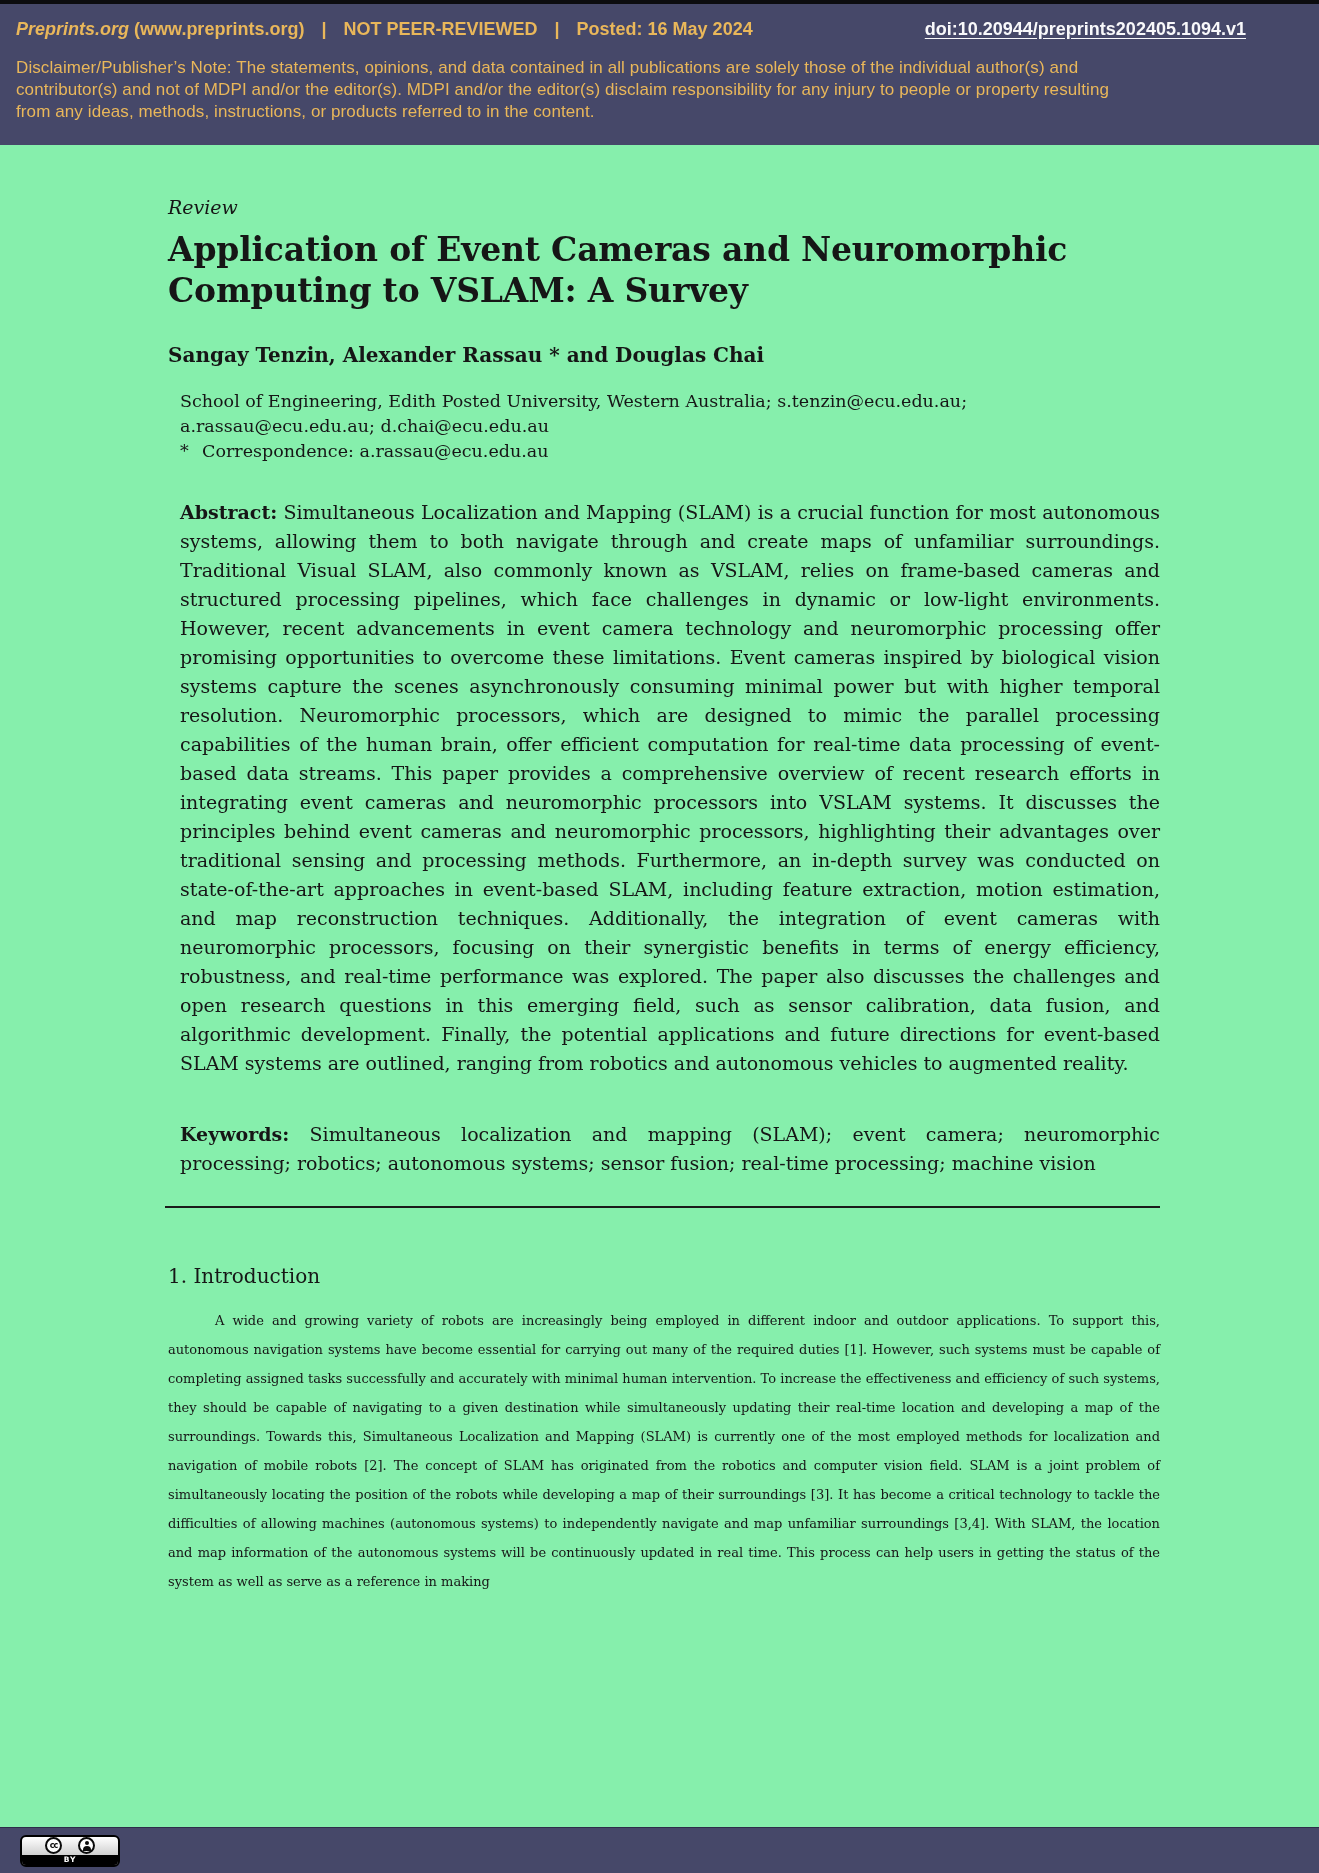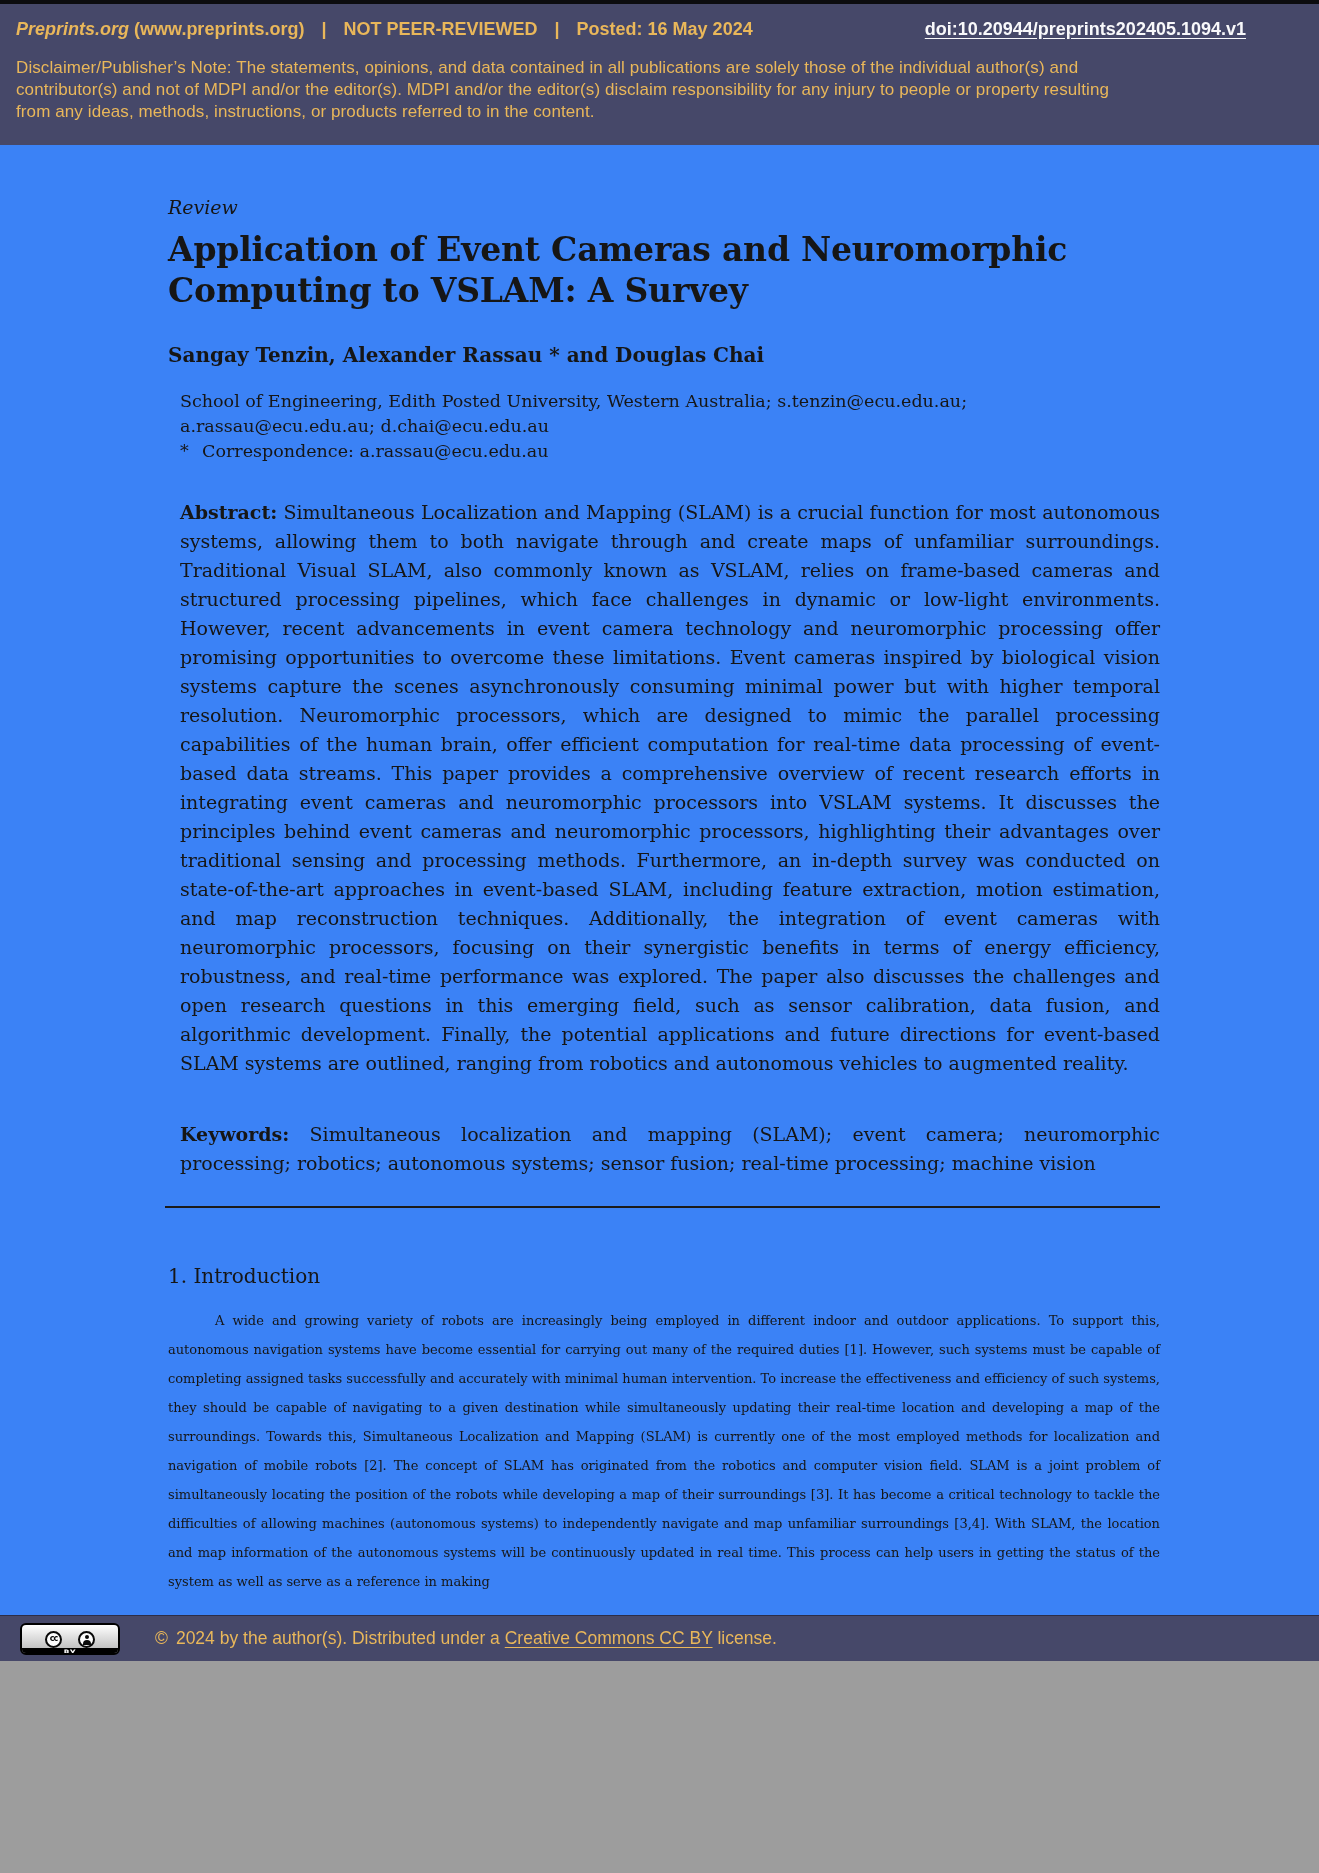--- a/index.html
+++ b/index.html
@@ -1,18 +1,18 @@
 <!DOCTYPE html>
 <html><head>
 <meta charset="utf-8">
 <style>
   html,body { margin:0; padding:0; background:#9d9d9d; }
   .page {
-    position:relative; width:1319px; height:1661px; margin:0 auto;
-    background:#3b82f6; overflow:hidden;
+    position:relative; width:1319px; height:1873px; margin:0 auto;
+    background:#86efac; overflow:hidden;
     font-family:"DejaVu Serif", serif; color:#161616;
   }
 
   
   .top-strip { height:4px; background:#0c0c0f; }
   .header-bar {
     box-sizing:border-box; height:141px; background:#464869;
     padding:15px 16px 0 16px;
     font-family:"Liberation Sans", sans-serif;
   }
@@ -49,21 +49,21 @@
     position:absolute; left:0; right:0; bottom:0; height:45px;
     background:#464869; border-top:1px solid #2c2e49;
     display:flex; align-items:center;
   }
   .cc-badge {
     box-sizing:border-box; width:100px; height:32px; margin-left:20px;
     border:2px solid #000; border-radius:6px; overflow:hidden;
     background:linear-gradient(#ffffff,#b5b5b5);
     display:flex; flex-direction:column; cursor:pointer; flex-shrink:0;
   }
-  .cc-icons { flex:1; display:flex; align-items:center; justify-content:center; gap:16px;margin-top:6px; }
+  .cc-icons { flex:1; display:flex; align-items:center; justify-content:center; gap:16px; }
   .cc-circle {
     box-sizing:border-box; width:17px; height:17px; border:2px solid #0a0a0a; border-radius:50%;
     background:#fdfdfd; display:flex; align-items:center; justify-content:center; position:relative;
   }
   .cc-txt { font-family:"DejaVu Sans", sans-serif; font-size:8px; font-weight:bold; letter-spacing:-1px; color:#0a0a0a; line-height:1; }
   .person-head { position:absolute; top:2px; left:50%; transform:translateX(-50%); width:4px; height:4px; border-radius:50%; background:#0a0a0a; }
   .person-body { position:absolute; bottom:1px; left:50%; transform:translateX(-50%); width:8px; height:5px; border-radius:4px 4px 0 0; background:#0a0a0a; }
   .cc-by-strip {
     height:10px; background:#000; color:#fff; text-align:center;
     font-family:"DejaVu Sans", sans-serif; font-size:7.5px; font-weight:bold; line-height:10px; letter-spacing:1px;
@@ -139,20 +139,15 @@
         <span class="cc-circle">
           <span class="cc-txt">cc</span>
         </span>
         <span class="cc-circle">
           <span class="person-head"></span>
           <span class="person-body"></span>
         </span>
       </div>
       <div class="cc-by-strip">BY</div>
     </div>
-    <div class="footer-text">
-      <span class="copy">©</span><span>2024 by the author(s). Distributed under a</span>
-      <a class="footer-link">Creative Commons CC BY</a>
-      <span>license.</span>
-    </div>
   </footer>
 
 </div>
 
 </body></html>

